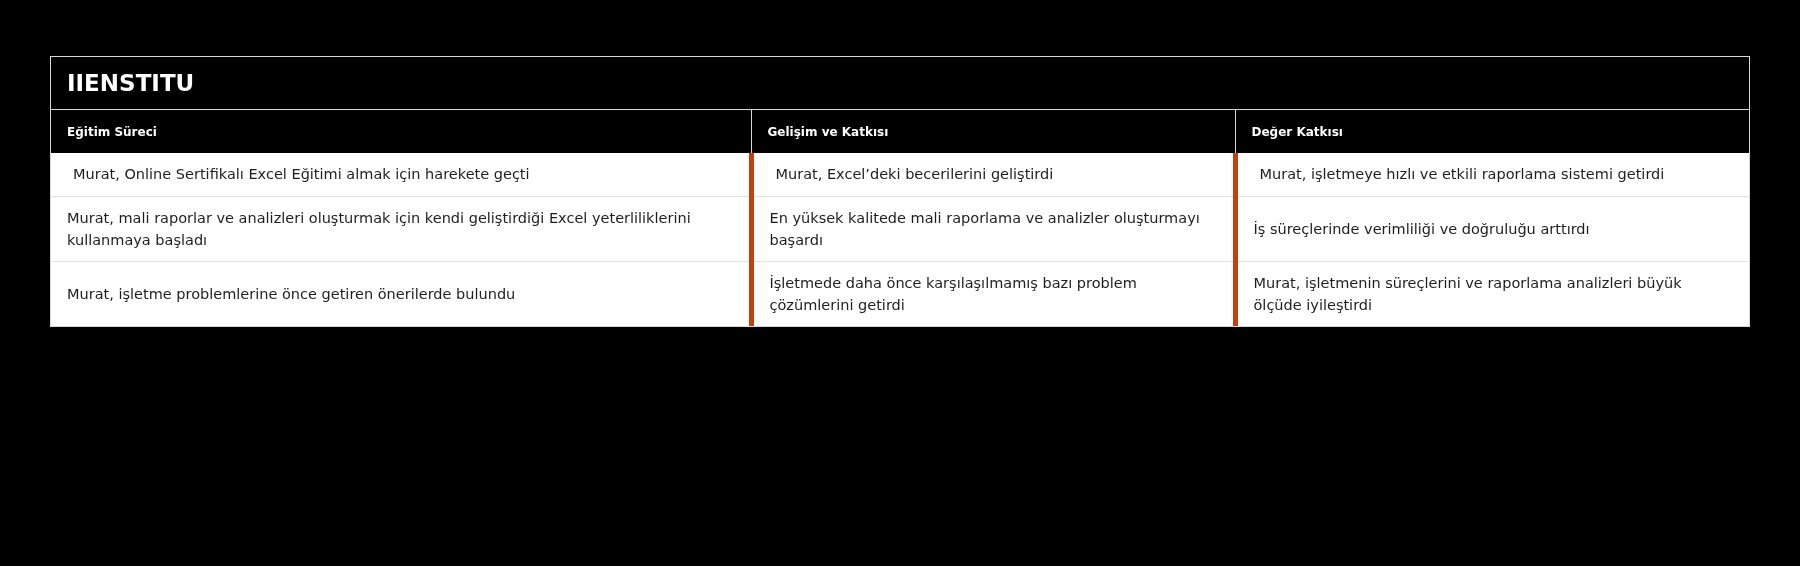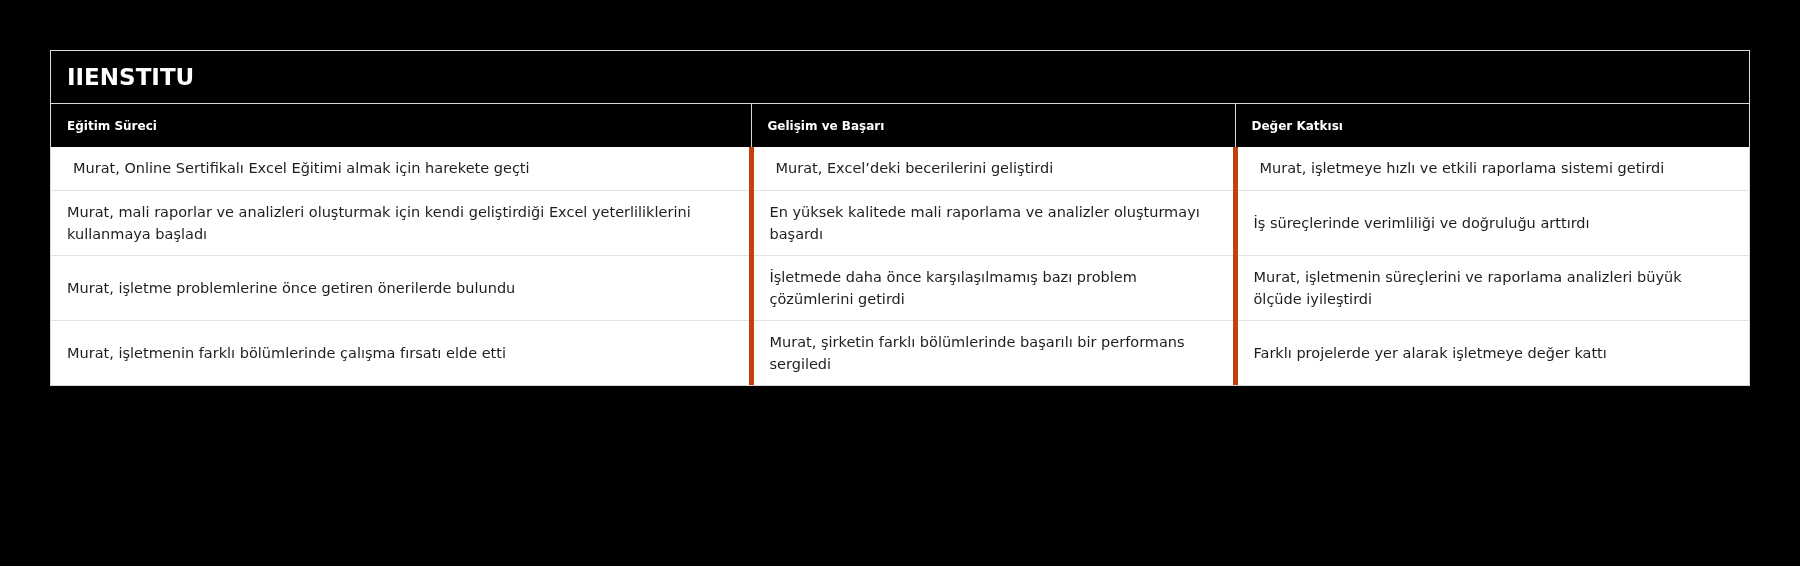--- a/index.html
+++ b/index.html
@@ -10,21 +10,21 @@
     body {
       width: 1800px;
       height: 566px;
       position: relative;
       overflow: hidden;
       font-family: "DejaVu Sans", "Liberation Sans", sans-serif;
     }
     .table-wrap {
       position: absolute;
       left: 50px;
-      top: 50px;
+      top: 56px;
       width: 1700px;
       box-sizing: border-box;
       border: 1px solid #d9d9d9;
       background: #ffffff;
     }
     .title-bar {
       height: 53px;
       box-sizing: border-box;
       background: #000000;
       color: #ffffff;
@@ -77,40 +77,35 @@
   <div class="title-bar">IIENSTITU</div>
   <table>
     <colgroup>
       <col class="c1">
         <col class="c2">
         <col class="c3">
     </colgroup>
     <thead>
       <tr>
         <th>Eğitim Süreci</th>
-        <th>Gelişim ve Başarı</th>
+        <th>Gelişim ve Katkısı</th>
         <th>Değer Katkısı</th>
       </tr>
     </thead>
     <tbody>
       <tr class="single">
         <td>Murat, Online Sertifikalı Excel Eğitimi almak için harekete geçti</td>
         <td>Murat, Excel’deki becerilerini geliştirdi</td>
         <td>Murat, işletmeye hızlı ve etkili raporlama sistemi getirdi</td>
       </tr>
       <tr class="double">
         <td>Murat, mali raporlar ve analizleri oluşturmak için kendi geliştirdiği Excel yeterliliklerini kullanmaya başladı</td>
         <td>En yüksek kalitede mali raporlama ve analizler oluşturmayı başardı</td>
         <td>İş süreçlerinde verimliliği ve doğruluğu arttırdı</td>
       </tr>
       <tr class="double">
         <td>Murat, işletme problemlerine önce getiren önerilerde bulundu</td>
         <td>İşletmede daha önce karşılaşılmamış bazı problem çözümlerini getirdi</td>
         <td>Murat, işletmenin süreçlerini ve raporlama analizleri büyük ölçüde iyileştirdi</td>
       </tr>
-      <tr class="double">
-        <td>Murat, işletmenin farklı bölümlerinde çalışma fırsatı elde etti</td>
-        <td>Murat, şirketin farklı bölümlerinde başarılı bir performans sergiledi</td>
-        <td>Farklı projelerde yer alarak işletmeye değer kattı</td>
-      </tr>
     </tbody>
   </table>
 </div>
 
 </body></html>

